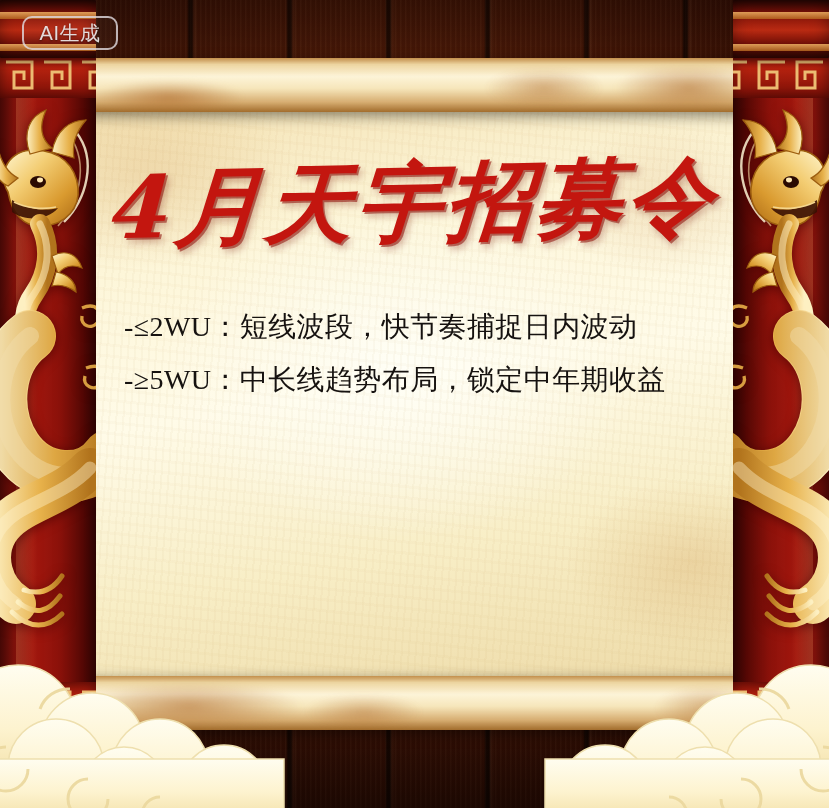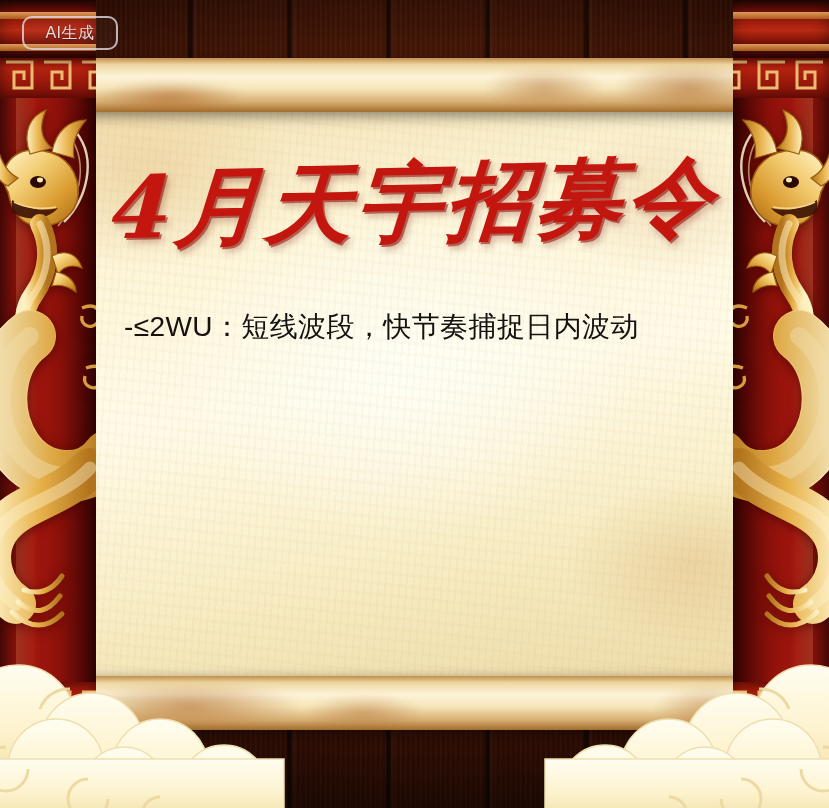--- a/index.html
+++ b/index.html
@@ -50,21 +50,21 @@
   }
 
   
   .ai-badge{
     position:absolute; left:22px; top:16px;
     width:96px; height:34px;
     border:2px solid rgba(225,220,225,0.80);
     border-radius:10px;
     display:flex; align-items:center; justify-content:center;
     color:rgba(238,234,236,0.92);
-    font-size:16px; letter-spacing:0.5px;
+    font-size:20px; letter-spacing:0.5px;
     text-shadow:0 1px 2px rgba(0,0,0,0.5);
     z-index:60;
     background:rgba(255,255,255,0.03);
   }
 
   
   .pillar{
     position:absolute; top:0; bottom:0;
     width:96px;
     z-index:30;
@@ -199,20 +199,21 @@
     padding-left:34px;
     display:flex; flex-direction:column; gap:13px;
   }
   .line{
     color:#161210;
     font-size:28px;
     line-height:1.42;
     letter-spacing:0.4px;
     white-space:nowrap;
     font-weight:500;
+    font-family:Liberation Serif, serif;
   }
 
   
   .clouds{ position:absolute; left:0; right:0; bottom:0; height:170px; z-index:50; }
   .clouds svg{ display:block; }
   .cloud-l{ position:absolute; left:-16px; bottom:-6px; }
   .cloud-r{ position:absolute; right:-16px; bottom:-6px; transform:scaleX(-1); }
 </style>
 </head>
 <body>
@@ -386,20 +387,21 @@
     </div>
 
     <div class="paper">
       <div class="paper-texture"></div>
 
       <div class="content">
         <div class="title">4月天宇招募令</div>
 
         <div class="lines">
           <div class="line">-≤2WU：短线波段，快节奏捕捉日内波动</div>
+          <div class="line">-≥5WU：中长线趋势布局，锁定中年期收益</div>
         </div>
       </div>
     </div>
 
     <div class="roller bot">
       <div class="stain" style="left:20px;top:6px;width:230px;height:48px;"></div>
       <div class="stain" style="left:250px;top:18px;width:120px;height:36px;opacity:.7;"></div>
       <div class="stain" style="left:600px;top:10px;width:110px;height:44px;opacity:.75;"></div>
     </div>
   </div>

